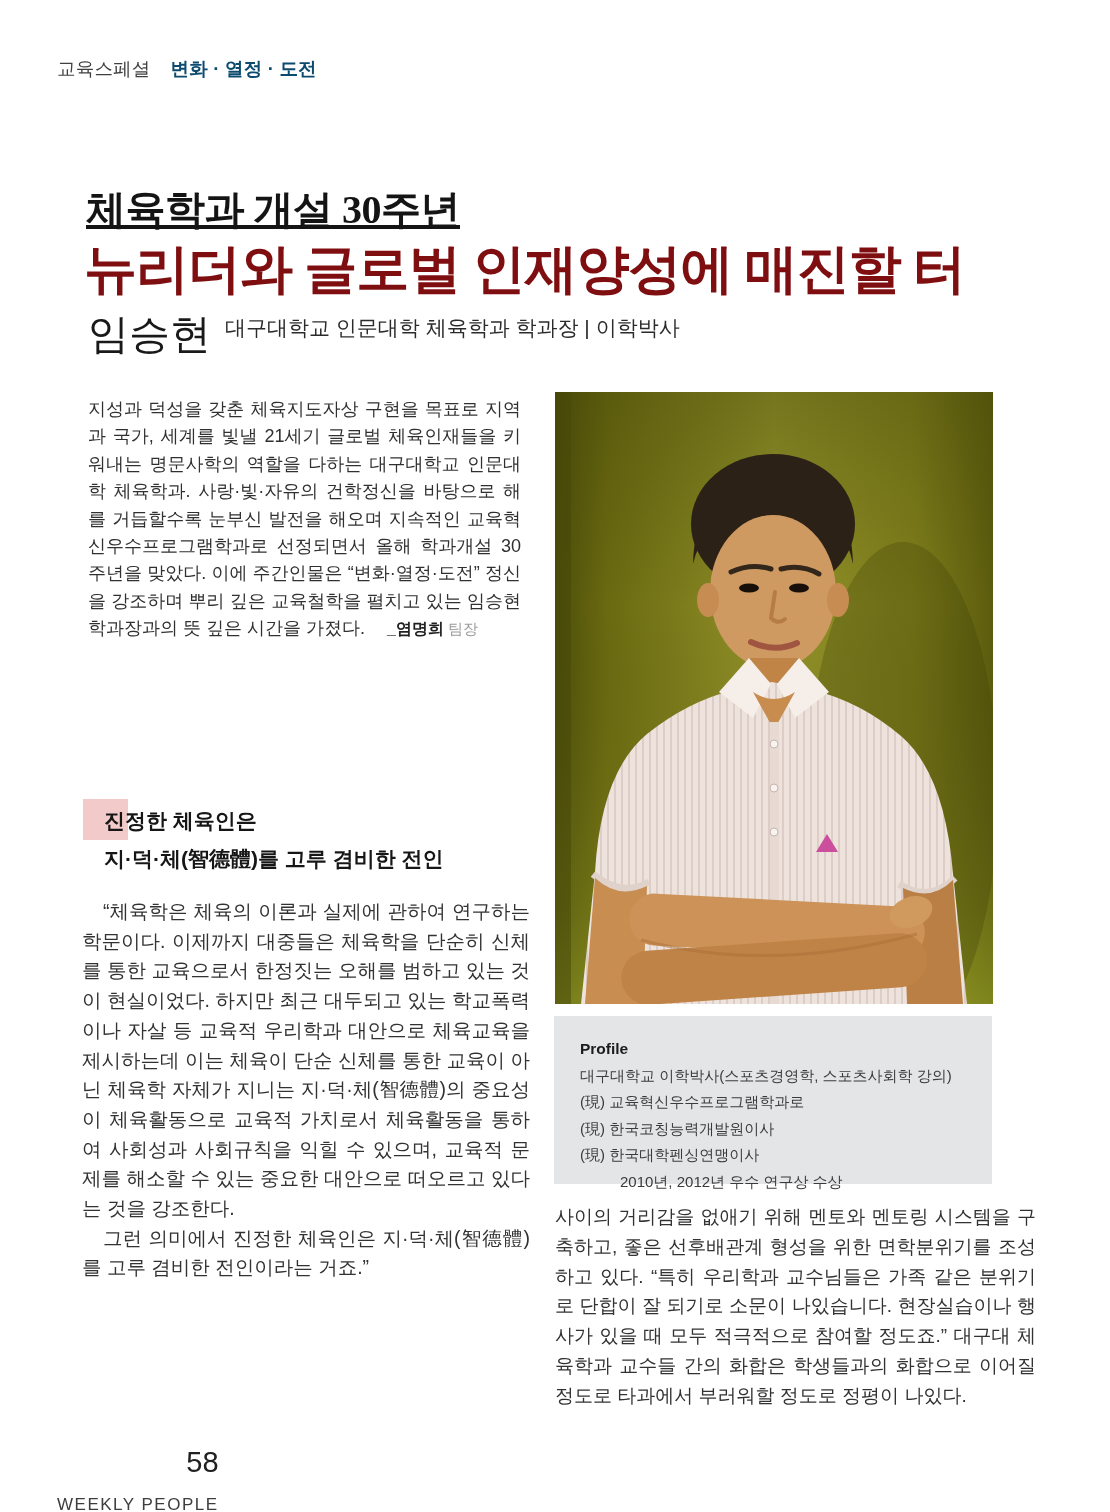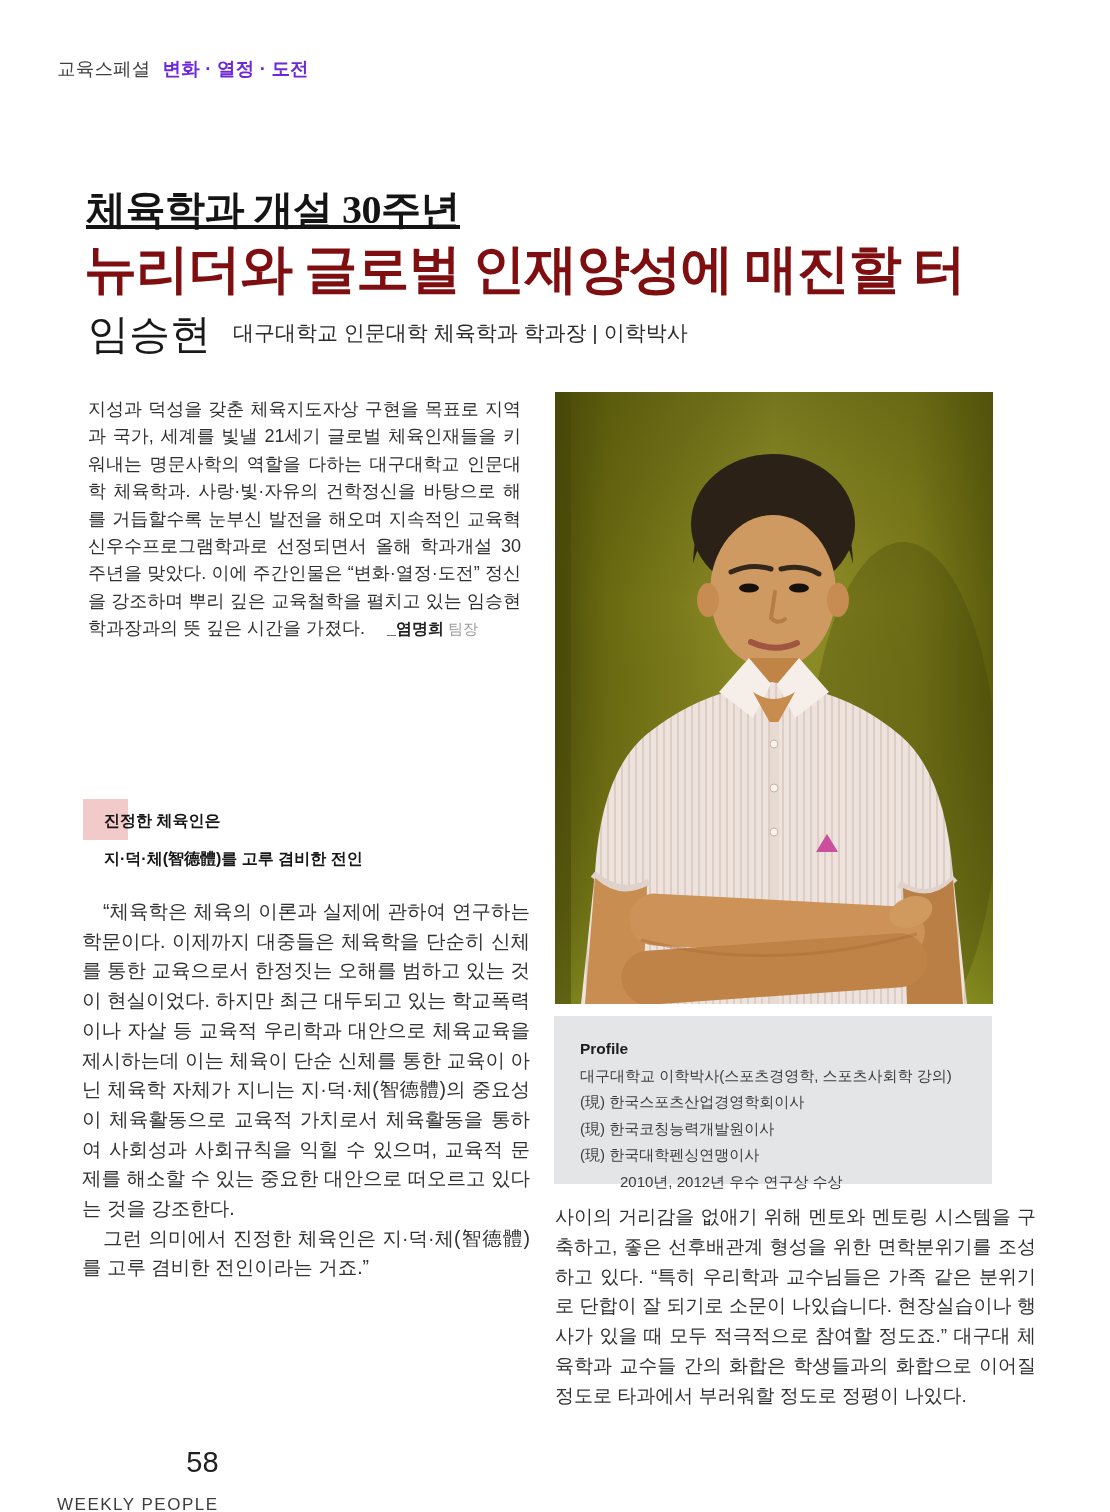--- a/index.html
+++ b/index.html
@@ -5,54 +5,54 @@
   html,body{margin:0;padding:0;background:#888;}
   #page{
     position:relative; width:1110px; height:1512px; margin:0 auto;
     background:#ffffff; overflow:hidden;
     font-family:"Liberation Sans", sans-serif; color:#303030;
   }
   .kicker{
     position:absolute; left:57px; top:56px;
     font-size:18.5px; color:#3f3f3f; letter-spacing:.2px;
   }
-  .kicker .theme{font-weight:700; color:#6d28d9; margin-left:12px;}
+  .kicker .theme{font-weight:700; color:#0c4a6e; margin-left:20px;}
   .subtitle{
     position:absolute; left:86px; top:182px; margin:0;
     font-family:"Liberation Serif", serif; font-weight:800;
     font-size:40px; color:#141414; letter-spacing:-.5px;text-decoration:underline;
   }
   .main-title{
     position:absolute; left:84px; top:234px; margin:0;
     font-family:"Liberation Serif", serif; font-weight:800;
     font-size:53px; color:#7e0e10; letter-spacing:-1px; white-space:nowrap;
   }
   .byline{
     position:absolute; left:88px; top:314px;
-    display:flex; align-items:center; gap:22px; white-space:nowrap;
+    display:flex; align-items:flex-start; gap:14px; white-space:nowrap;
   }
   .author-name{font-size:41px; font-weight:400; color:#191919; line-height:1;}
   .author-title{font-size:21px; color:#2b2b2b; padding-bottom:4px;}
   .intro{
     position:absolute; left:88px; top:396px; width:433px;
     font-size:18px; line-height:27.4px; text-align:justify; color:#303030;
   }
   .credit-name{font-weight:700; font-size:16px; color:#1f1f1f; margin-left:22px;}
   .credit-role{color:#9a9a9a; font-size:15px; margin-left:4px;}
   .photo{
     position:absolute; left:555px; top:392px; width:438px; height:612px;
   }
   .photo svg{display:block;}
   .pink-square{
     position:absolute; left:83px; top:799px; width:45px; height:41px;
     background:#f3caca;
   }
   .section-heading{
     position:absolute; left:104px; top:802px;
-    font-size:16px; font-weight:700; color:#161616; line-height:38px;
+    font-size:21px; font-weight:700; color:#161616; line-height:38px;
     white-space:nowrap;
   }
   .col-left{
     position:absolute; left:82px; top:897px; width:448px;
     font-size:19.5px; line-height:29.7px; color:#323232; text-align:justify;
   }
   .col-left p{margin:0; text-indent:21px;}
   .col-right{
     position:absolute; left:555px; top:1202px; width:481px;
     font-size:19px; line-height:29.8px; color:#323232; text-align:justify;
@@ -160,21 +160,21 @@
   </div>
 
   <div class="col-left">
     <p>“체육학은 체육의 이론과 실제에 관하여 연구하는 학문이다. 이제까지 대중들은 체육학을 단순히 신체를 통한 교육으로서 한정짓는 오해를 범하고 있는 것이 현실이었다. 하지만 최근 대두되고 있는 학교폭력이나 자살 등 교육적 우리학과 대안으로 체육교육을 제시하는데 이는 체육이 단순 신체를 통한 교육이 아닌 체육학 자체가 지니는 지·덕·체(智德體)의 중요성이 체육활동으로 교육적 가치로서 체육활동을 통하여 사회성과 사회규칙을 익힐 수 있으며, 교육적 문제를 해소할 수 있는 중요한 대안으로 떠오르고 있다는 것을 강조한다.</p>
     <p>그런 의미에서 진정한 체육인은 지·덕·체(智德體)를 고루 겸비한 전인이라는 거죠.”</p>
   </div>
 
   <div class="profile-box">
     <div class="profile-title">Profile</div>
     <div class="profile-line">대구대학교 이학박사(스포츠경영학, 스포츠사회학 강의)</div>
-    <div class="profile-line">(現) 한국스포츠산업경영학회이사</div>
+    <div class="profile-line">(現) 교육혁신우수프로그램학과로</div>
     <div class="profile-line">(現) 한국코칭능력개발원이사</div>
     <div class="profile-line">(現) 한국대학펜싱연맹이사</div>
     <div class="profile-line indent">2010년, 2012년 우수 연구상 수상</div>
   </div>
 
   <div class="col-right">
     <p>사이의 거리감을 없애기 위해 멘토와 멘토링 시스템을 구축하고, 좋은 선후배관계 형성을 위한 면학분위기를 조성하고 있다. “특히 우리학과 교수님들은 가족 같은 분위기로 단합이 잘 되기로 소문이 나있습니다. 현장실습이나 행사가 있을 때 모두 적극적으로 참여할 정도죠.” 대구대 체육학과 교수들 간의 화합은 학생들과의 화합으로 이어질 정도로 타과에서 부러워할 정도로 정평이 나있다.</p>
   </div>
 
   <div class="footer">

